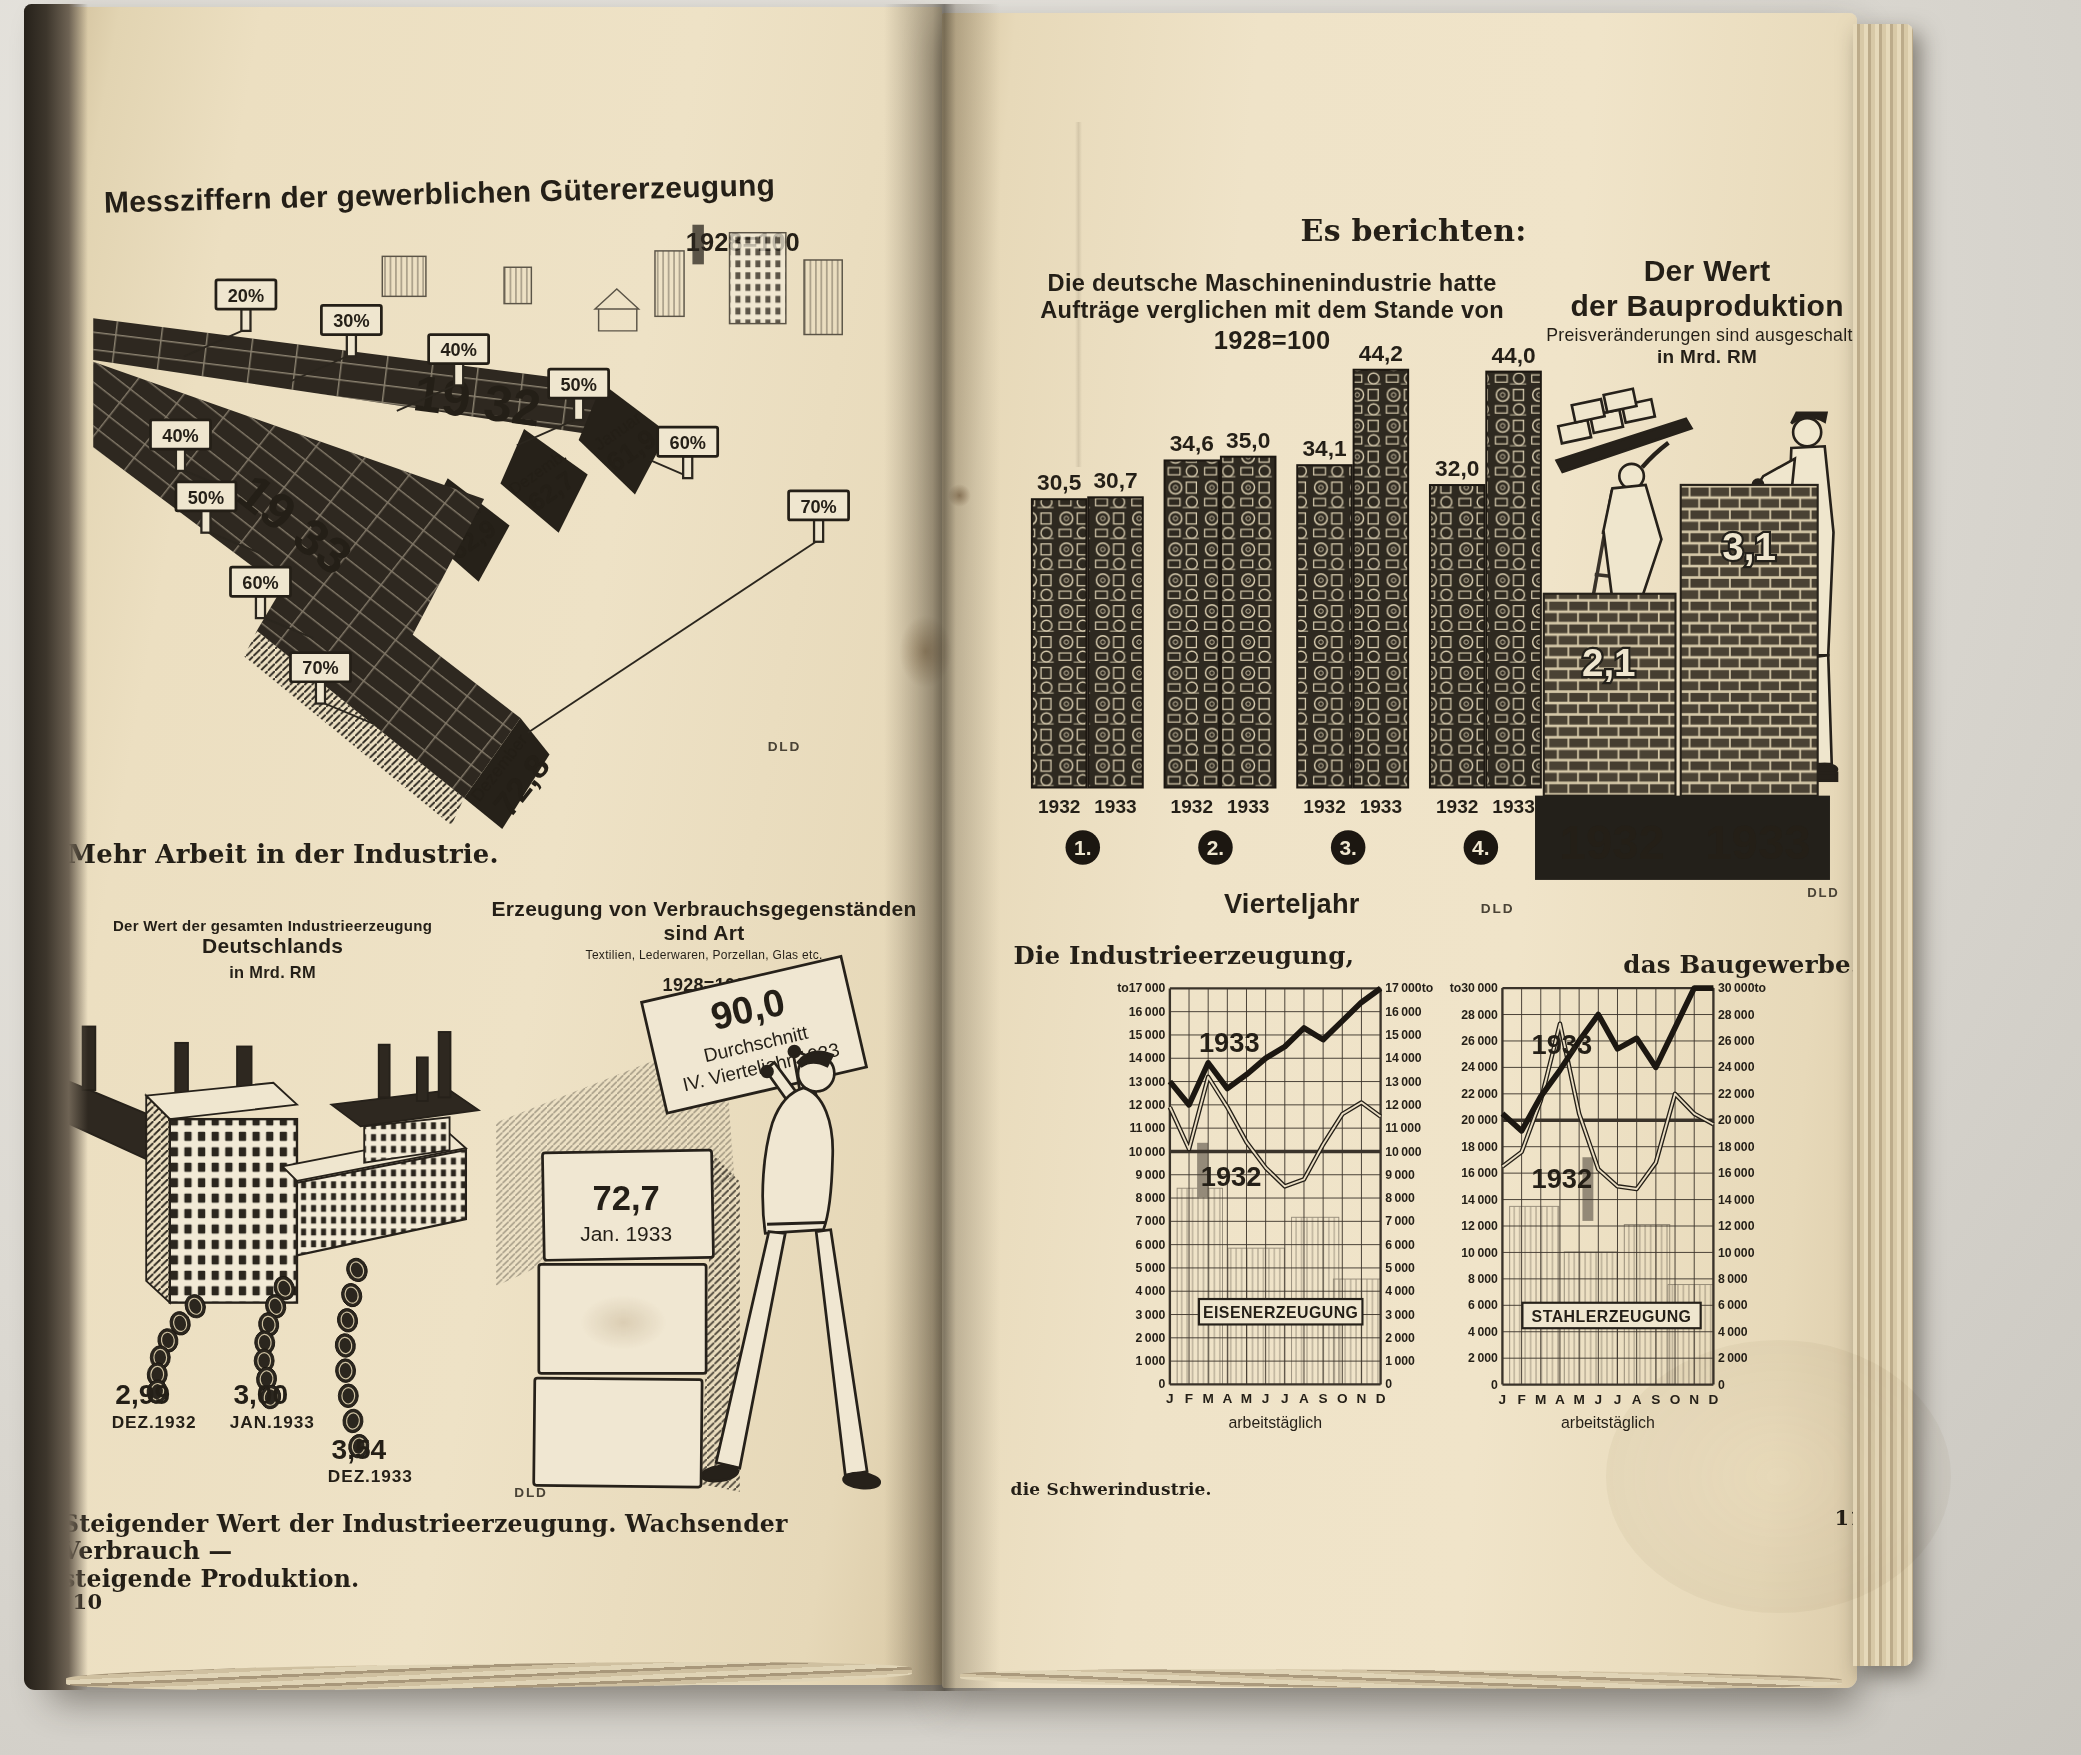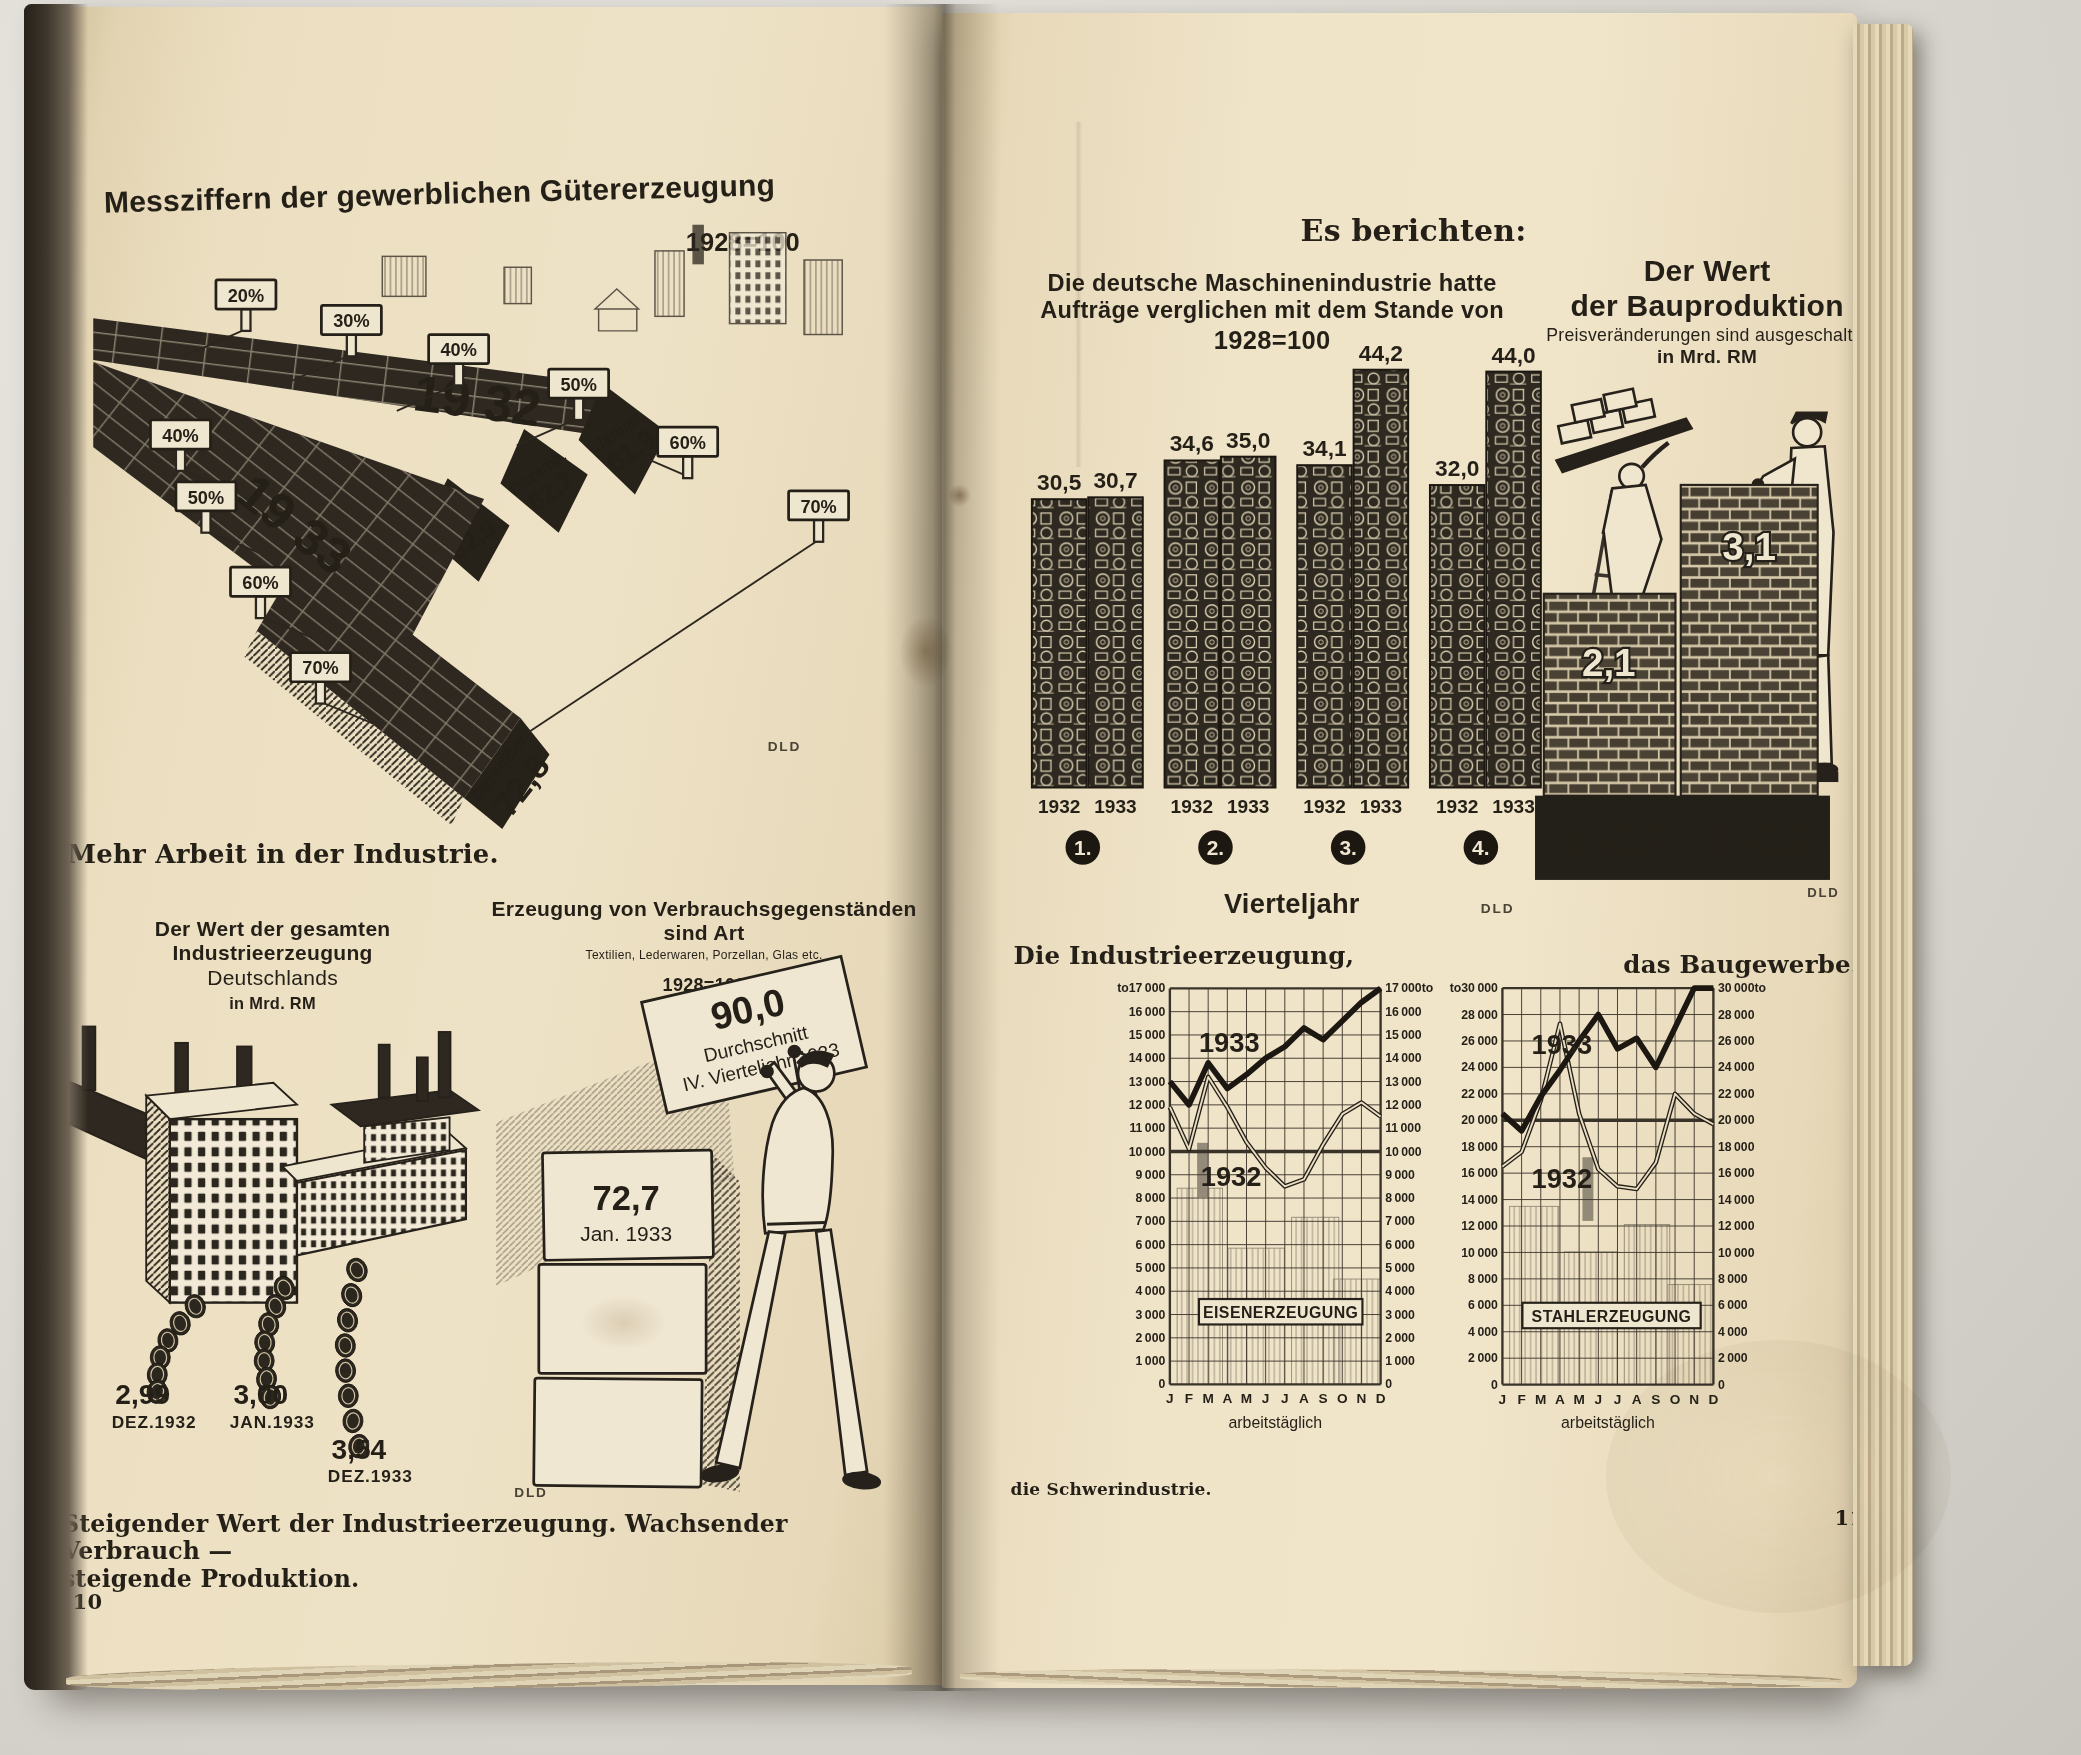--- a/index.html
+++ b/index.html
@@ -193,22 +193,22 @@
           <rect x="245" y="596" width="10" height="24" fill="#efe6cf" stroke="#2b261e" stroke-width="2.5"></rect>
           <rect x="217" y="564" width="66" height="32" rx="2" fill="#efe6cf" stroke="#241f17" stroke-width="3"></rect>
           <text x="250" y="588" class="pct" text-anchor="middle">70%</text>
         </g>
       <text class="sig" x="742" y="672">DLD</text>
     </svg>
 
     <div class="t frak" style="left:12.7px;top:835px;font-size:26px;">Mehr Arbeit in der Industrie.</div>
 
     <div class="t hand ctr" style="left:0;top:891px;width:436px;">
-      <div style="font-size:21px;font-weight:bold;text-align:center;">Der Wert der gesamten Industrieerzeugung</div>
-      <div style="font-size:21px;font-weight:normal;">Deutschlands</div>
+      <div style="font-size:15px;font-weight:bold;text-align:center;">Der Wert der gesamten Industrieerzeugung</div>
+      <div style="font-size:21px;font-weight:bold;">Deutschlands</div>
       <div style="font-size:16.4px;font-weight:bold;margin-top:3.6px;">in Mrd. RM</div>
     </div>
 
     <svg id="svg-factory" style="left:4.5px;top:986px;" width="436" height="509" viewBox="0 0 480 560">
       <g stroke="#26211a" stroke-width="2">
         <polygon points="0,96 96,136 96,186 0,142" fill="#2e2820"></polygon>
         <rect x="26" y="40" width="14" height="70" fill="#2e2820"></rect>
         <rect x="128" y="58" width="14" height="66" fill="#2e2820"></rect>
         <rect x="196" y="62" width="16" height="50" fill="#2e2820"></rect>
         <polygon points="300,126 430,110 462,132 332,150" fill="#2e2820"></polygon>

